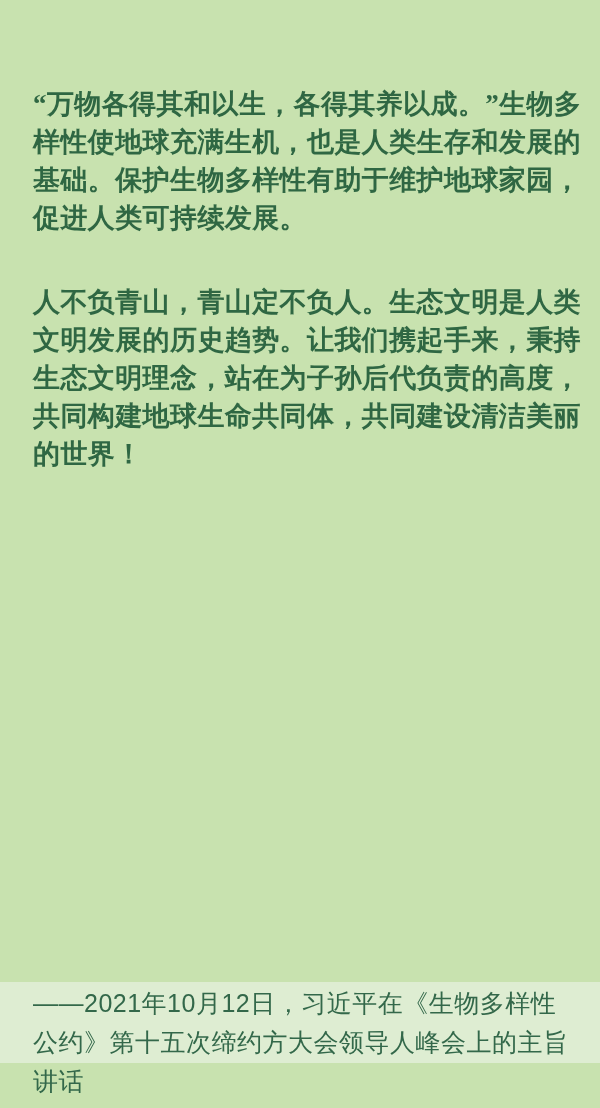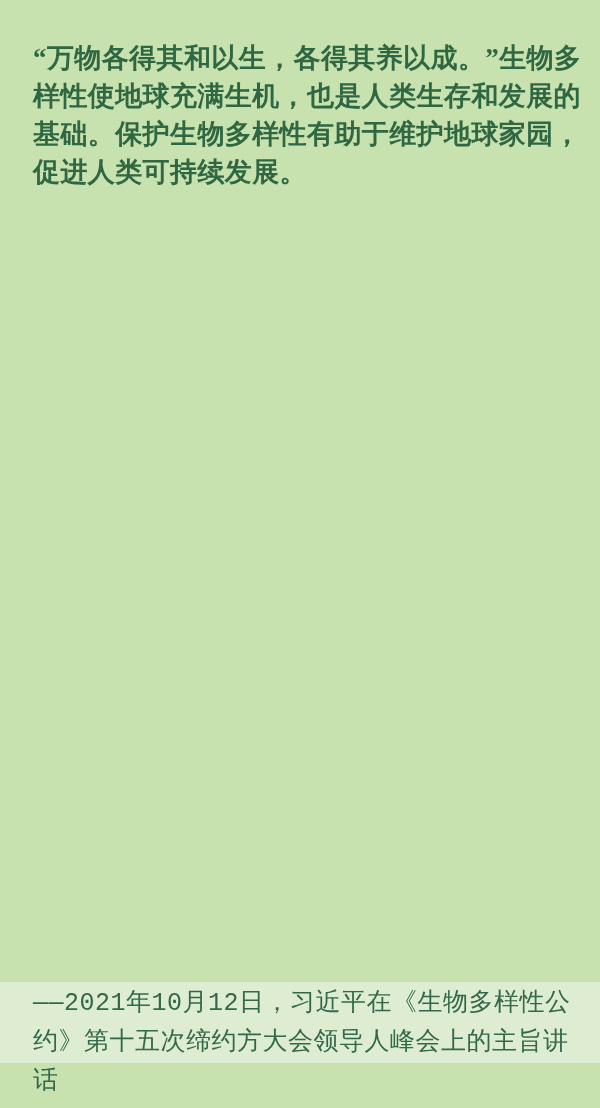--- a/index.html
+++ b/index.html
@@ -26,45 +26,47 @@
     padding: 39px 18px 0 33px;
   }
   .quote-paragraph {
     font-size: 27px;
     line-height: 38px;
     font-weight: 700;
     letter-spacing: 0.4px;
     color: var(--text);
     margin-bottom: 37px;
     text-align: left;
+    margin-top: 46px;
   }
   .attribution-band {
     position: absolute;
     top: 982px;
     left: 0;
     width: 600px;
     height: 81px;
     background: var(--band-bg);
     padding: 2px 20px 0 33px;
   }
   .attribution-text {
-    font-family: Liberation Mono, monospace;
+    font-family: Liberation Sans, sans-serif;
     font-size: 25px;
     line-height: 39px;
     font-weight: 400;
     letter-spacing: 0.5px;
     color: var(--band-text);
   }
 </style>
 </head>
 <body>
 
 <div class="page">
 
   <div class="quote-body">
     <p class="quote-paragraph">“万物各得其和以生，各得其养以成。”生物多样性使地球充满生机，也是人类生存和发展的基础。保护生物多样性有助于维护地球家园，促进人类可持续发展。</p>
+    <p class="quote-paragraph">人不负青山，青山定不负人。生态文明是人类文明发展的历史趋势。让我们携起手来，秉持生态文明理念，站在为子孙后代负责的高度，共同构建地球生命共同体，共同建设清洁美丽的世界！</p>
   </div>
 
   <div class="attribution-band">
     <div class="attribution-text">——2021年10月12日，习近平在《生物多样性公约》第十五次缔约方大会领导人峰会上的主旨讲话</div>
   </div>
 
 </div>
 
 </body></html>

